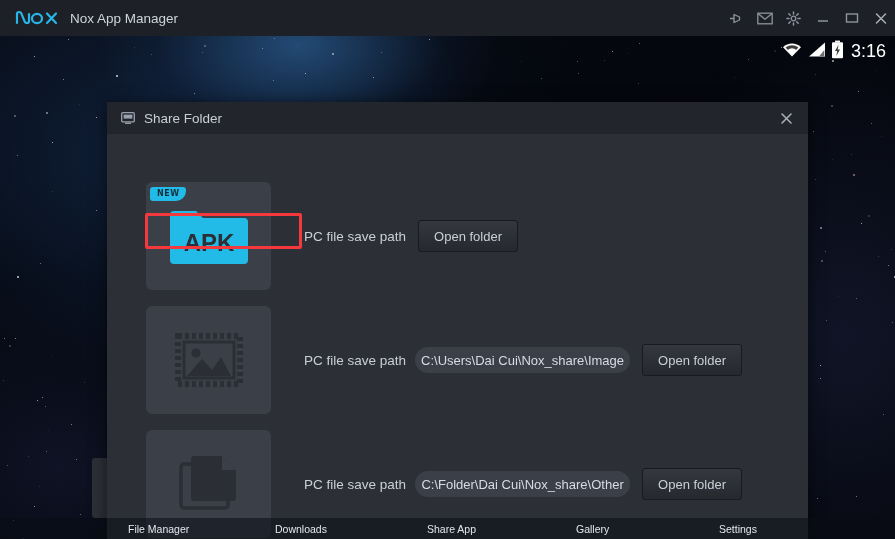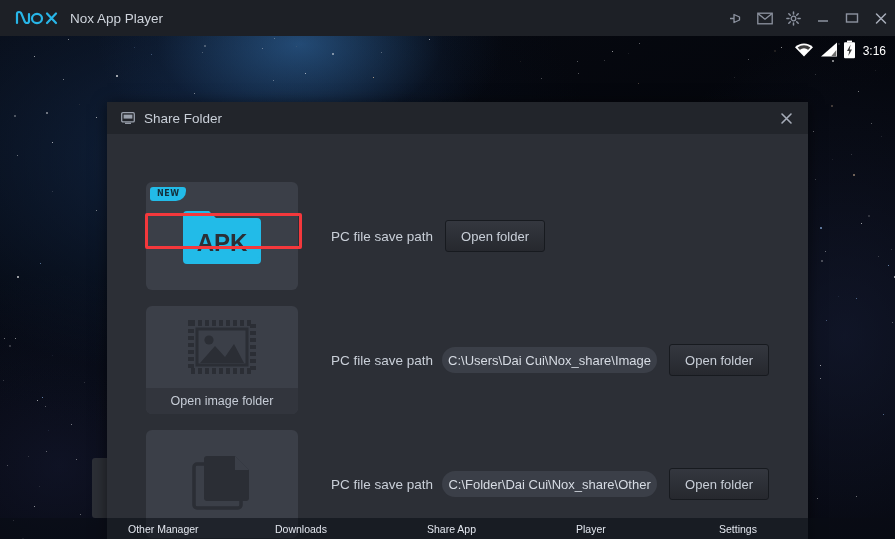--- a/index.html
+++ b/index.html
@@ -48,21 +48,21 @@
       linear-gradient(160deg, #070a12 0%, #04060c 45%, #04050a 100%);
   }
   .stars { position: absolute; inset: 0; }
   .star { position: absolute; border-radius: 50%; background: #fff; }
 
   
   .statusbar {
     position: absolute; right: 0; top: 0; height: 30px;
     display: flex; align-items: center; padding-right: 9px; gap: 4px;
   }
-  .clock { color: #fff; font-size: 12px; font-family: "Liberation Sans", sans-serif; margin-left: 3px; }
+  .clock { color: #fff; font-size: 18px; font-family: "Liberation Sans", sans-serif; margin-left: 3px; }
 
   
   .dialog {
     position: absolute; left: 107px; top: 66px;
     width: 701px; height: 450px;
     background: #2c2f36;
     box-shadow: 0 2px 14px rgba(0,0,0,0.55);
   }
   .dlg-header {
     position: relative; height: 32px; background: #22252b;
@@ -78,21 +78,21 @@
   .dlg-body { position: relative; height: 418px; background: #2c2f36; }
 
   
   .row { position: absolute; left: 0; width: 701px; display: flex; align-items: center; }
   .row1 { top: 48px; }
   .row2 { top: 172px; }
   .row3 { top: 296px; }
 
   .thumb {
     position: relative; margin-left: 39px;
-    width: 152px; height: 108px;
+    width: 125px; height: 108px;
     background: #3b3f48; border-radius: 6px;
     display: flex; flex-direction: column; align-items: center;
     overflow: hidden;
   }
   .thumb-art { flex: 1; display: flex; align-items: center; justify-content: center; width: 100%; }
   .thumb-label {
     width: 100%; height: 26px; background: #32353d;
     color: #c6ccd6; font-size: 12.5px;
     display: flex; align-items: center; justify-content: center;
   }
@@ -150,21 +150,21 @@
 <div id="root">
 
   <div class="titlebar">
     <div class="nox-logo">
       <svg width="44" height="16" viewBox="0 0 44 16">
         <path d="M2 13 L2 4 Q2 2 4 2 Q6 2 6.5 4 L9.5 11 Q10 13 12 13 Q14 13 14 11 L14 4" stroke="#28b6e8" stroke-width="2.2" fill="none" stroke-linecap="round"></path>
         <ellipse cx="22" cy="8.5" rx="5" ry="4.6" stroke="#28b6e8" stroke-width="2.2" fill="none"></ellipse>
         <path d="M32 3.5 L41 13 M41 3.5 L32 13" stroke="#28b6e8" stroke-width="2.2" fill="none" stroke-linecap="round"></path>
       </svg>
     </div>
-    <div class="app-title">Nox App Player</div>
+    <div class="app-title">Nox App Manager</div>
 
     <div class="tb-right">
       <div class="tb-btn">
         <svg width="15" height="15" viewBox="0 0 15 15">
           <path d="M2 7.5 H6 M6 3.5 L6 11.5 L11.5 9 L11.5 6 Z" stroke="#8d93a0" stroke-width="1.3" fill="none" stroke-linejoin="round"></path>
         </svg>
       </div>
       <div class="tb-btn">
         <svg width="16" height="13" viewBox="0 0 16 13">
           <rect x="0.8" y="1.2" width="14.4" height="10.6" stroke="#8d93a0" stroke-width="1.3" fill="none"></rect>
@@ -613,21 +613,20 @@
         <div class="row row2">
           <div class="thumb">
             <div class="thumb-art">
               <svg width="68" height="58" viewBox="0 0 68 58">
                 <path d="M3 5 h62 v48 h-62 Z" fill="none" stroke="#2b2e35" stroke-width="6" stroke-dasharray="4 3"></path>
                 <rect x="9" y="11" width="50" height="36" fill="none" stroke="#2b2e35" stroke-width="3"></rect>
                 <circle cx="21" cy="22" r="4.6" fill="#2b2e35"></circle>
                 <path d="M12 45 L27 28 L37 39 L46 26 L56 45 Z" fill="#2b2e35"></path>
               </svg>
             </div>
-            <div class="thumb-label">Open image folder</div>
           </div>
           <span class="path-label">PC file save path</span>
           <span class="path-field">C:\Users\Dai Cui\Nox_share\Image</span>
           <span class="open-btn">Open folder</span>
         </div>
 
         <div class="row row3">
           <div class="thumb">
             <div class="thumb-art">
               <svg width="68" height="58" viewBox="0 0 68 58">
@@ -639,20 +638,20 @@
           </div>
           <span class="path-label">PC file save path</span>
           <span class="path-field">C:\Folder\Dai Cui\Nox_share\Other</span>
           <span class="open-btn">Open folder</span>
         </div>
 
       </div>
     </div>
 
     <div class="bottombar" id="bottombar">
-        <span class="bb-item" style="position: absolute; left: 128px;">Other Manager</span>
+        <span class="bb-item" style="position: absolute; left: 128px;">File Manager</span>
         <span class="bb-item" style="position: absolute; left: 275px;">Downloads</span>
         <span class="bb-item" style="position: absolute; left: 427px;">Share App</span>
-        <span class="bb-item" style="position: absolute; left: 576px;">Player</span>
+        <span class="bb-item" style="position: absolute; left: 576px;">Gallery</span>
         <span class="bb-item" style="position: absolute; left: 719px;">Settings</span>
       </div>
   </div>
 </div>
 
 </body></html>

